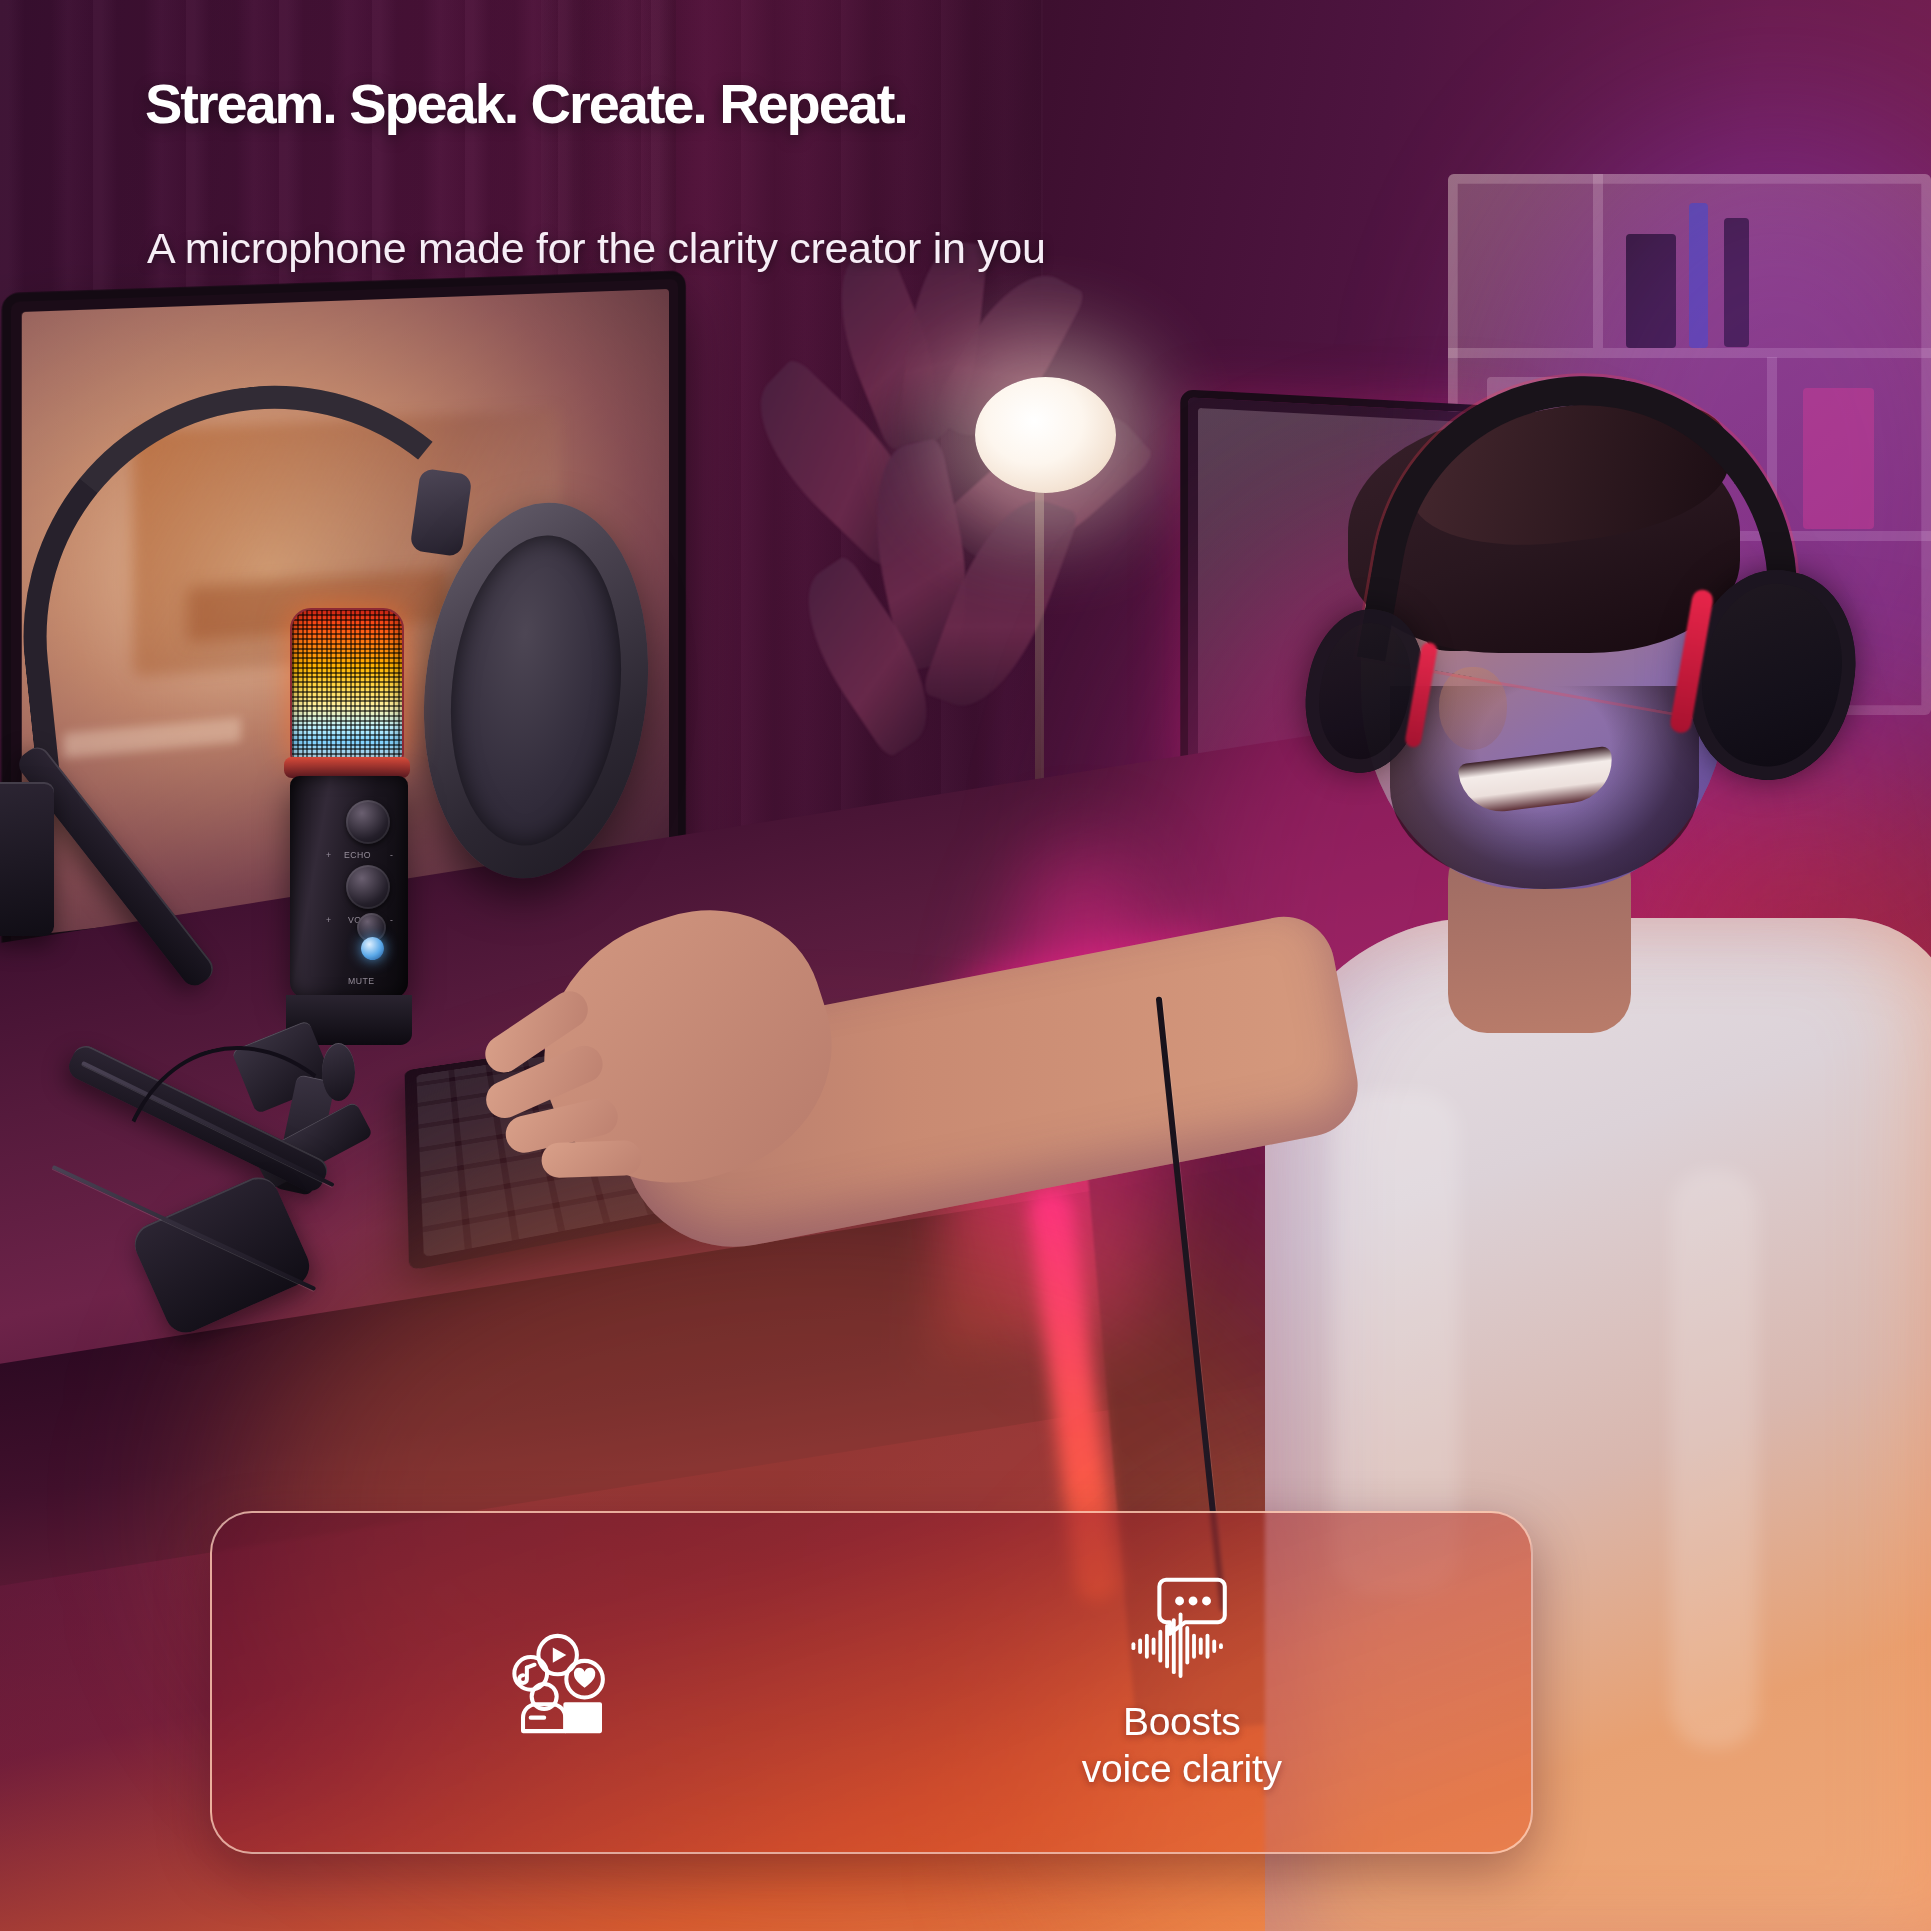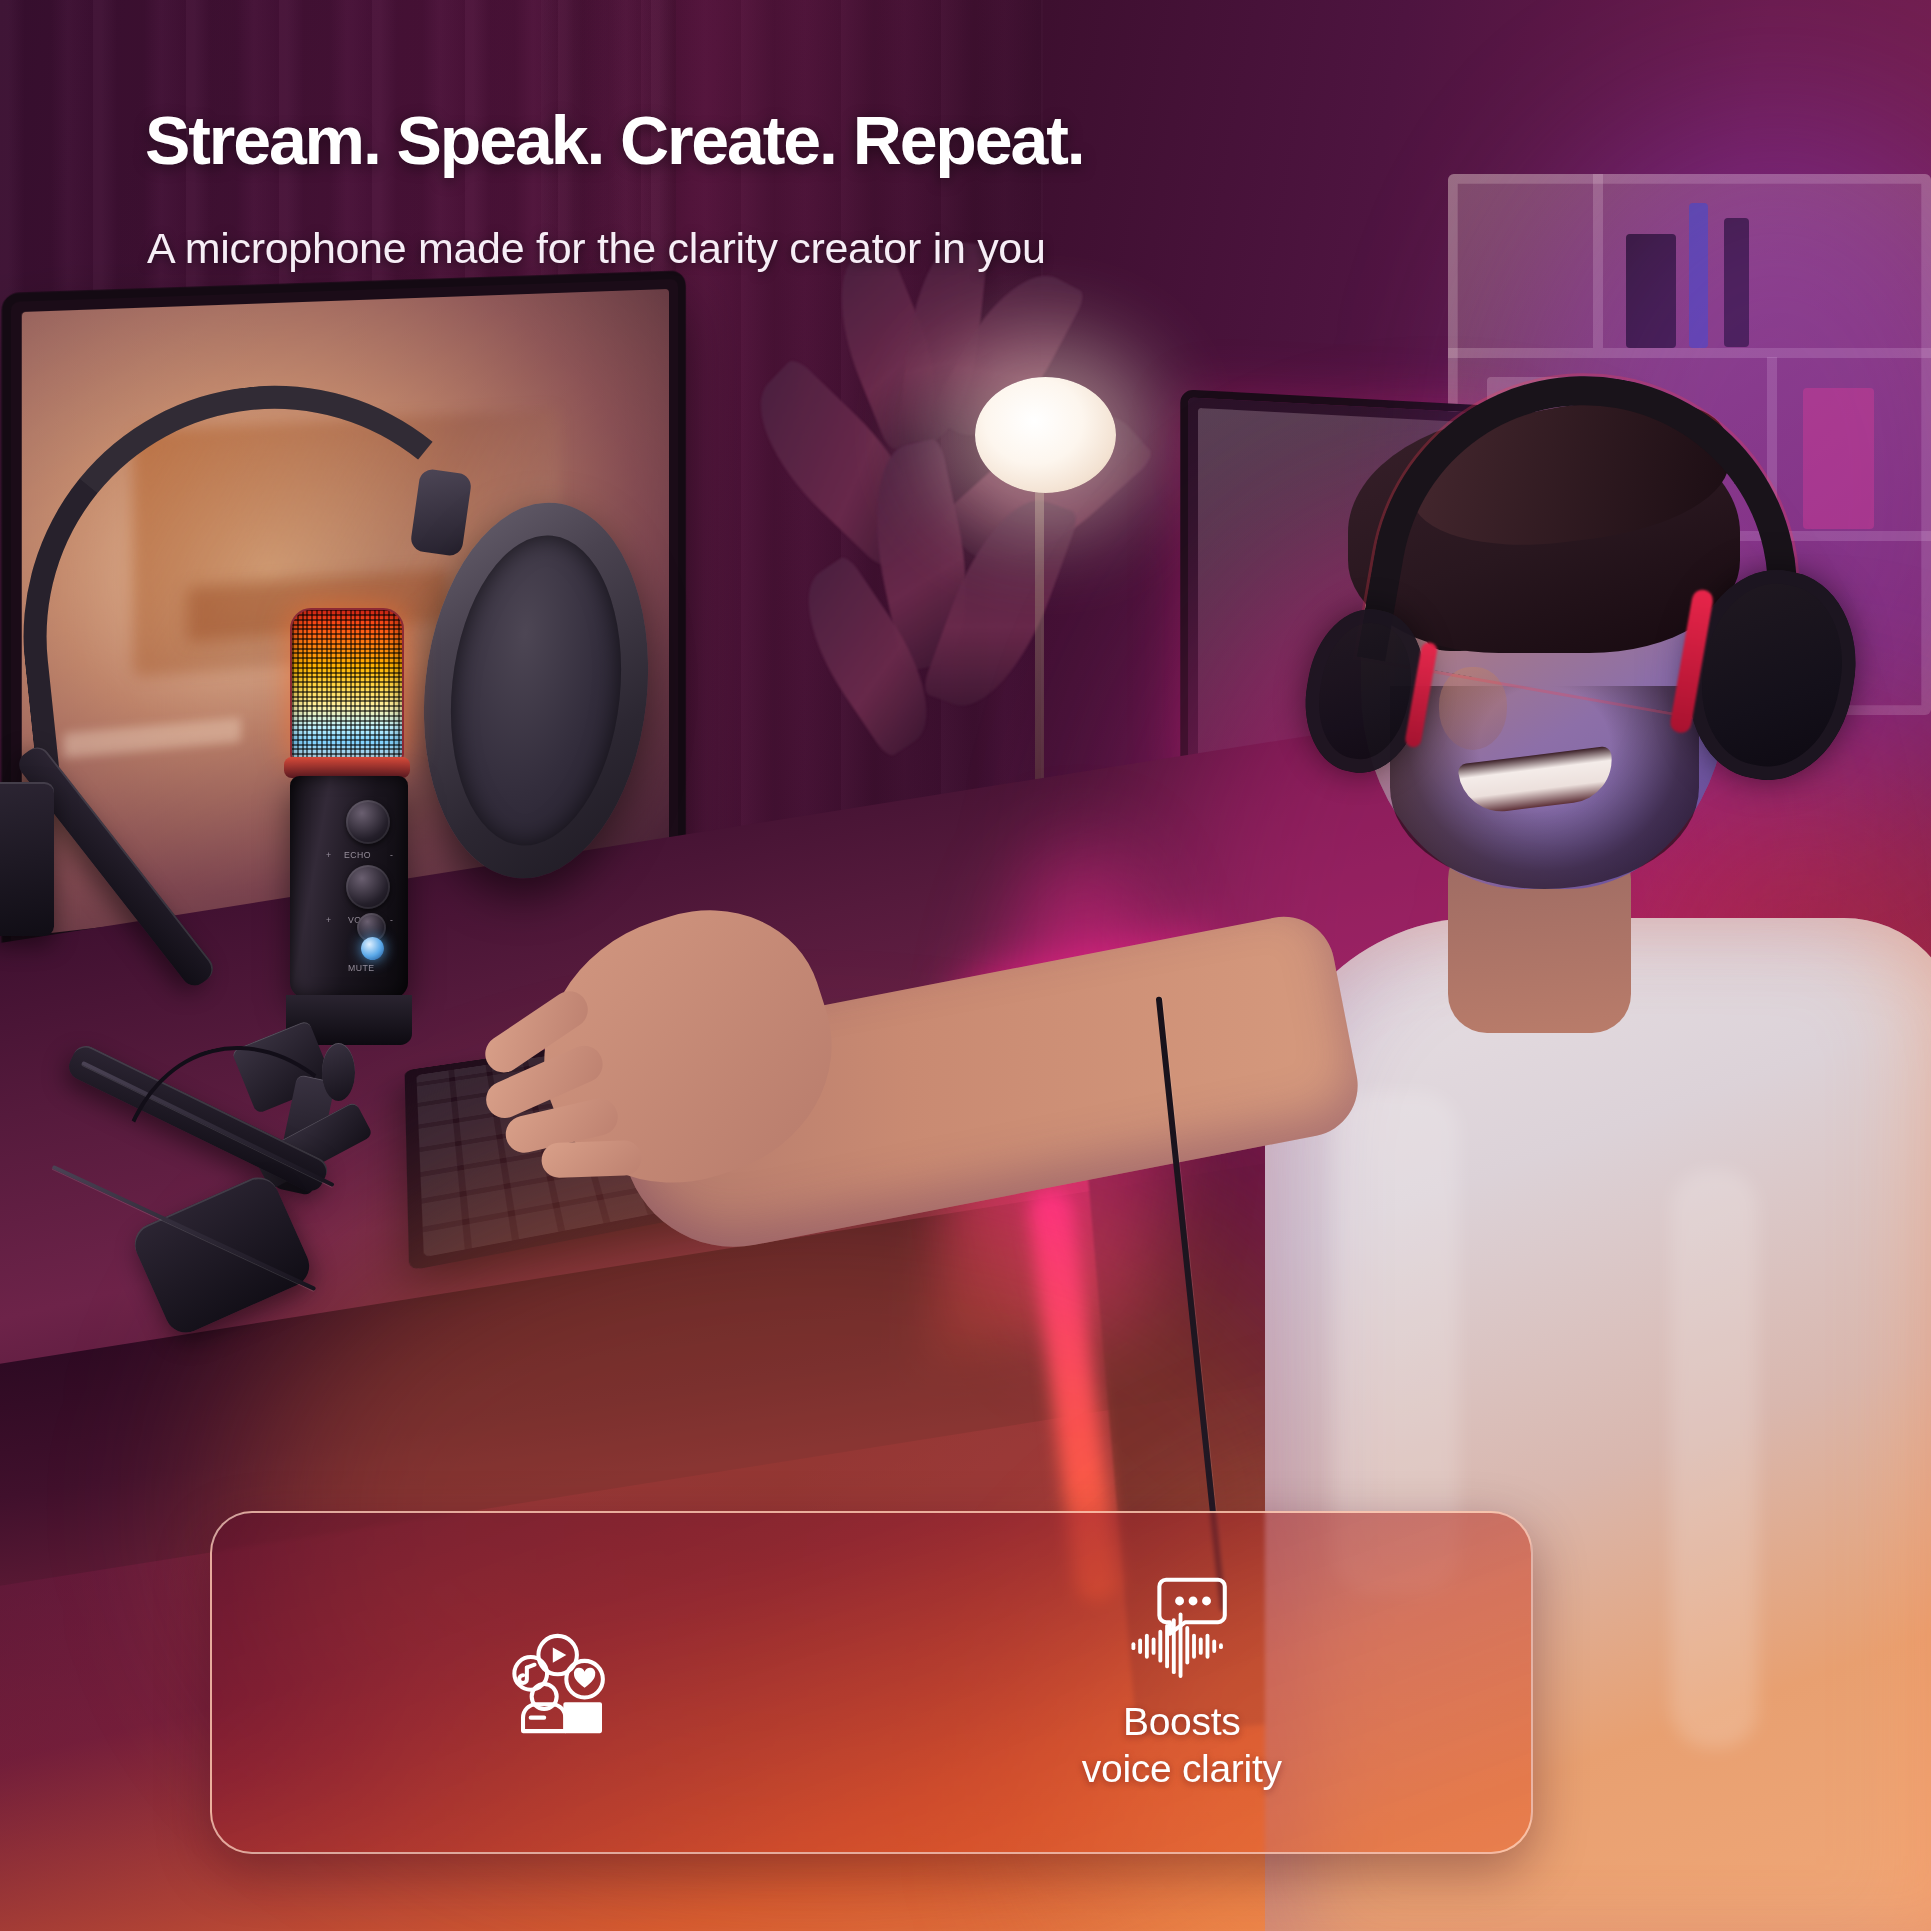--- a/index.html
+++ b/index.html
@@ -379,25 +379,24 @@
     border-radius:2.9px; box-shadow:0 1px 0 rgba(255,255,255,.12);
   }
   .mic-cable {
     position:absolute; border:4.8px solid #120e18; border-color:#120e18 transparent transparent transparent;
     border-radius:50%;
   }
 
   
   .headline {
     position:absolute; left:145px; top:75px; width:1699px;
-    font-size:68px; font-weight:bold; color:#ffffff;
+    font-size:56px; font-weight:bold; color:#ffffff;
     letter-spacing:-2.1px; line-height:1.04;
     text-shadow:0 2.9px 13.5px rgba(0,0,0,.5);
     white-space:nowrap;
-    margin-top:30px;
   }
   .subhead {
     position:absolute; left:147px; top:224px; width:1641px;
     font-size:43px; font-weight:400; color:#f6eef6;
     letter-spacing:-0.3px;
     text-shadow:0 1.9px 9.7px rgba(0,0,0,.5);
     white-space:nowrap;
   }
 
   
@@ -537,21 +536,21 @@
     <div class="knob-lbl" style="left:344px;top:483px;">ECHO</div>
     <div class="knob-lbl" style="left:390px;top:483px;">-</div>
 
     <div class="knob" style="left:346px;top:498px;width:44px;height:44px;"></div>
     <div class="knob-lbl" style="left:326px;top:548px;">+</div>
     <div class="knob-lbl" style="left:348px;top:548px;">VOL</div>
     <div class="knob-lbl" style="left:390px;top:548px;">-</div>
 
     <div class="knob" style="left:357px;top:546px;width:29px;height:29px;"></div>
     <div class="mute-led"></div>
-    <div class="knob-lbl" style="left:348px;top:596px;">MUTE</div>
+    <div class="knob-lbl" style="left:348px;top:609px;">MUTE</div>
 
     <div class="mic-base"></div>
 
     <div class="shockmount">
       <div class="sm-part" style="left:0;top:0;width:83px;height:68px;transform:rotate(-22deg)"></div>
       <div class="sm-part" style="left:44px;top:44px;width:39px;height:116px;transform:rotate(12deg)"></div>
       <div class="sm-part" style="left:13.5px;top:93px;width:116px;height:39px;transform:rotate(-28deg)"></div>
       <div class="sm-part" style="left:81px;top:9.7px;width:33px;height:58px;border-radius:50%"></div>
     </div>
 

